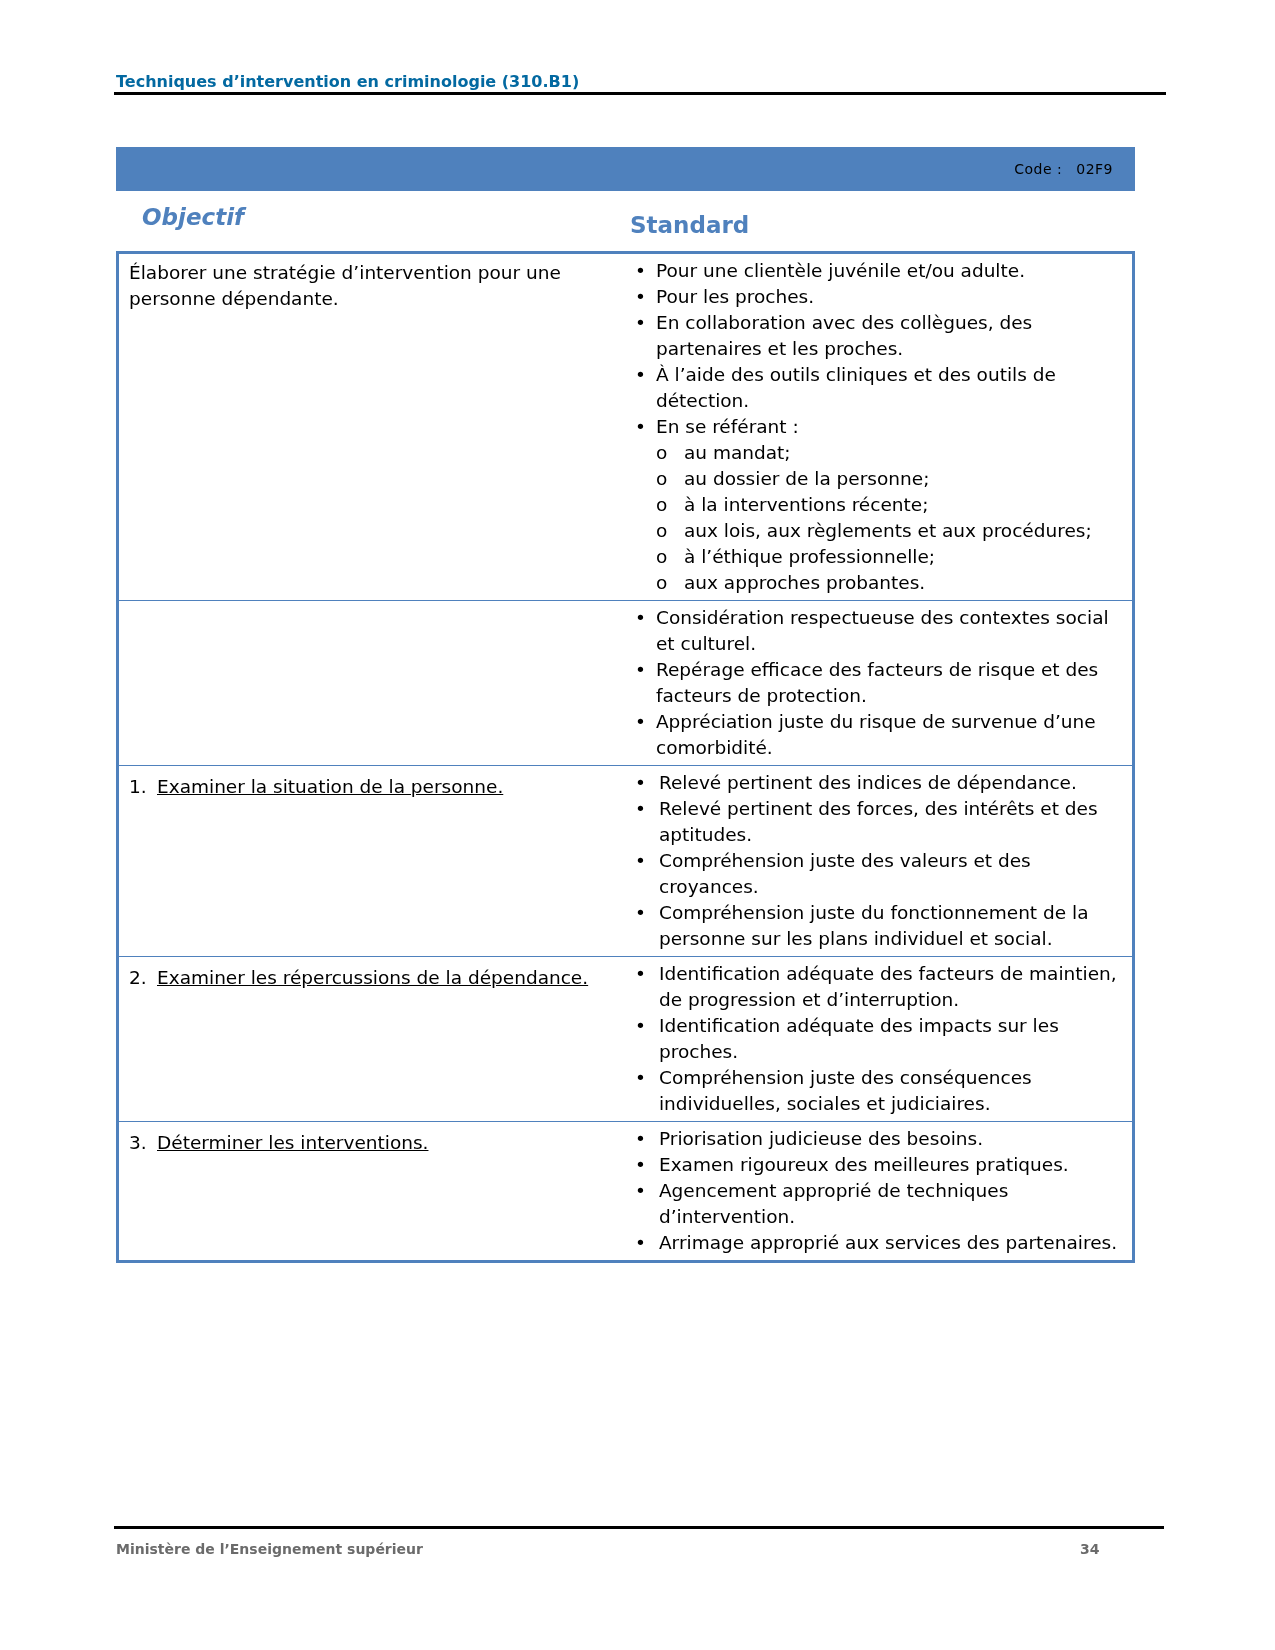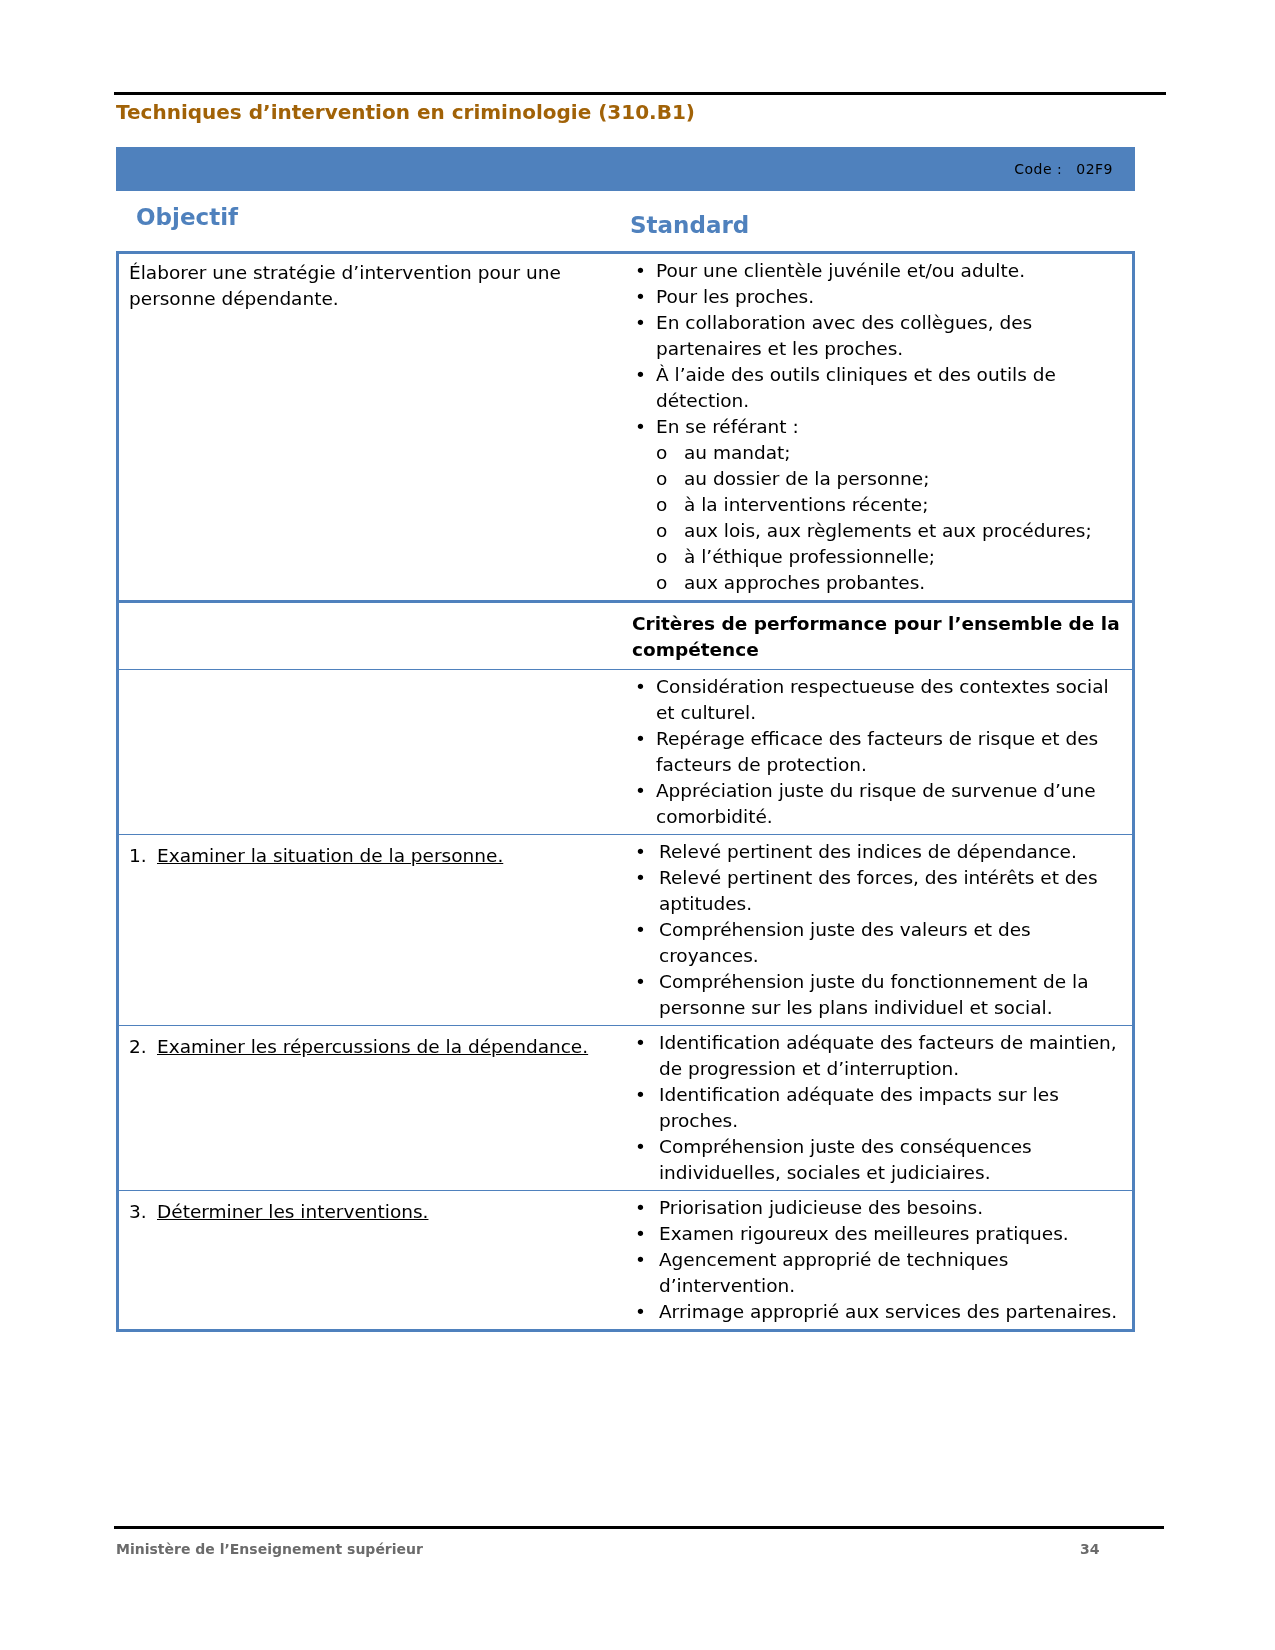--- a/index.html
+++ b/index.html
@@ -1,26 +1,26 @@
 <!DOCTYPE html>
 <html><head>
 <meta charset="utf-8">
 <style>
   html, body { margin:0; padding:0; background:#ffffff; }
   body { width:1275px; height:1650px; position:relative; overflow:hidden;
          font-family:"DejaVu Sans","Liberation Sans",sans-serif; color:#000; }
   .running-header { position:absolute; left:116px; top:72px; width:1050px;
-         font-size:20px; font-weight:bold; color:#a16207;margin-top:28px; }
+         font-size:16px; font-weight:bold; color:#0369a1; }
   .header-rule { position:absolute; left:114px; top:92px; width:1052px; height:3px; background:#000; }
   .code-bar { position:absolute; left:116px; top:147px; width:1019px; height:44px; background:#4f81bd;
          color:#000000; font-size:14px; display:flex; align-items:center; justify-content:flex-end;
          box-sizing:border-box; padding-right:22px; letter-spacing:0.5px; }
   .code-bar .code-value { margin-left:14px; }
   .col-heading { position:absolute; top:204px; font-size:23px; font-weight:bold; color:#4f81bd; }
-  .h-objectif { left:136px; }
+  .h-objectif { left:142px;font-style:italic; }
   .h-standard { left:630px;margin-top:8px; }
 
   .comp-table { position:absolute; left:116px; top:251px; width:1019px; border:3px solid #4f81bd;
          border-collapse:collapse; box-sizing:border-box; font-size:18.5px; line-height:26px; }
   .comp-table td { vertical-align:top; padding:0; }
   .left-col { width:500px; }
   .right-col { width:513px; }
   .row-sep > td { border-top:1px solid #4f81bd; }
   .row-sep-thick > td { border-top:3px solid #4f81bd; }
   .row-sep-double > td { border-top:5px solid #4f81bd; }
@@ -80,24 +80,20 @@
             <li><span class="bullet">o</span><span>à la interventions récente;</span></li>
             <li><span class="bullet">o</span><span>aux lois, aux règlements et aux procédures;</span></li>
             <li><span class="bullet">o</span><span>à l’éthique professionnelle;</span></li>
             <li><span class="bullet">o</span><span>aux approches probantes.</span></li>
           </ul>
         </li>
       </ul>
     </td>
   </tr>
 
-  <tr class="row-sep-thick">
-    <td></td>
-    <td class="hdr hdr-right">Critères de performance pour l’ensemble de la compétence</td>
-  </tr>
 
   <tr class="row-sep">
     <td></td>
     <td>
       <ul class="bul">
         <li><span class="bullet">•</span><span>Considération respectueuse des contextes social et culturel.</span></li>
         <li><span class="bullet">•</span><span>Repérage efficace des facteurs de risque et des facteurs de protection.</span></li>
         <li><span class="bullet">•</span><span>Appréciation juste du risque de survenue d’une comorbidité.</span></li>
       </ul>
     </td>

